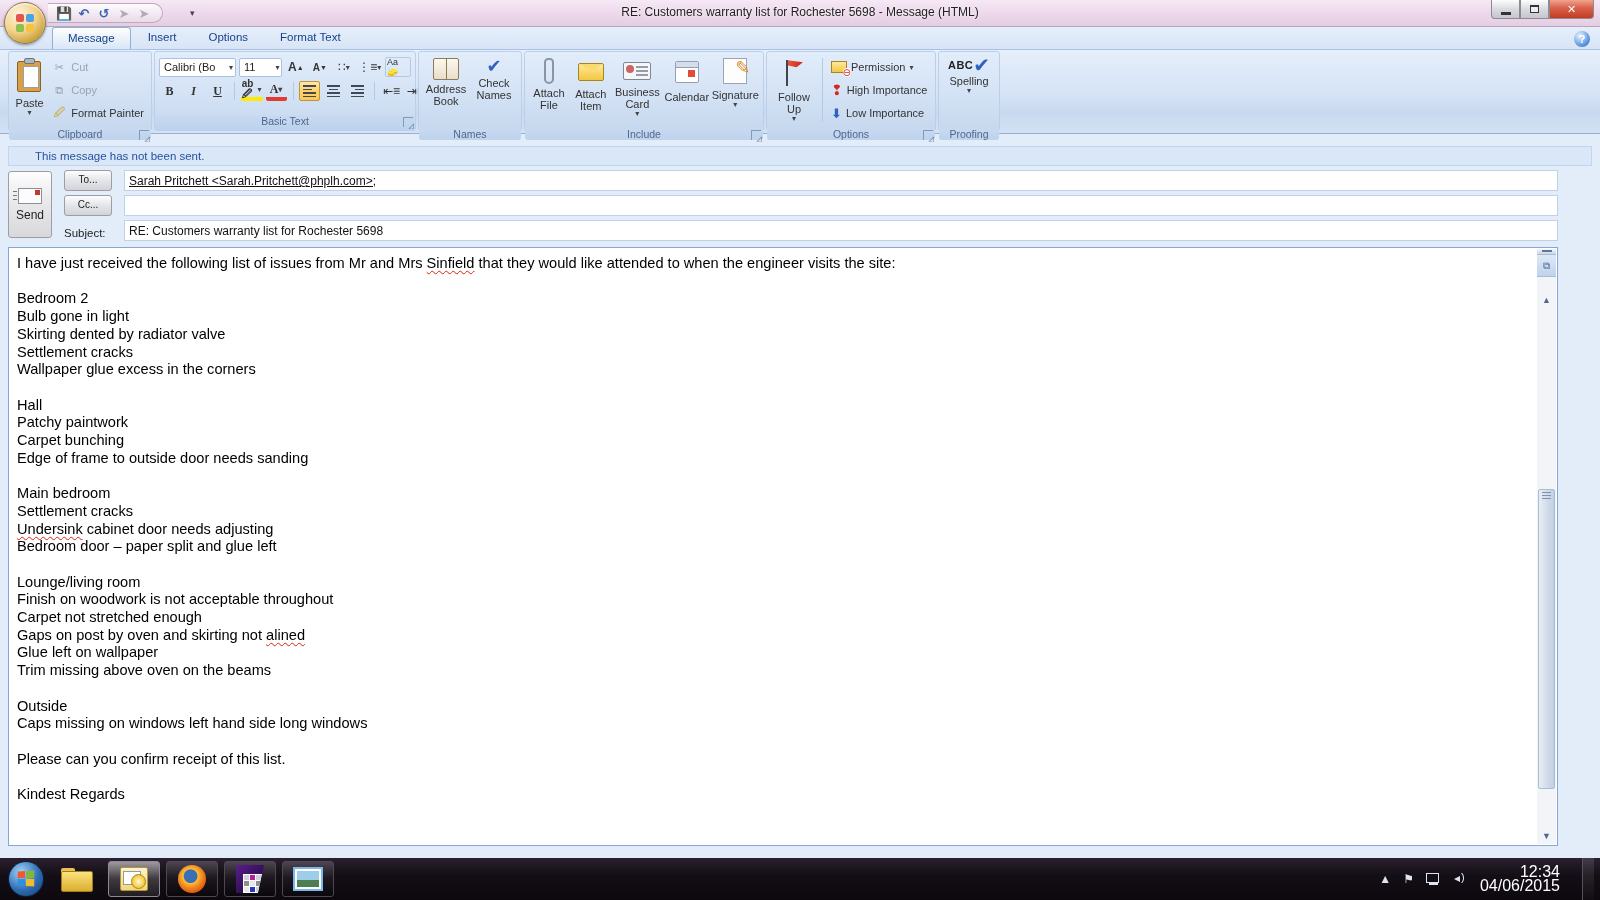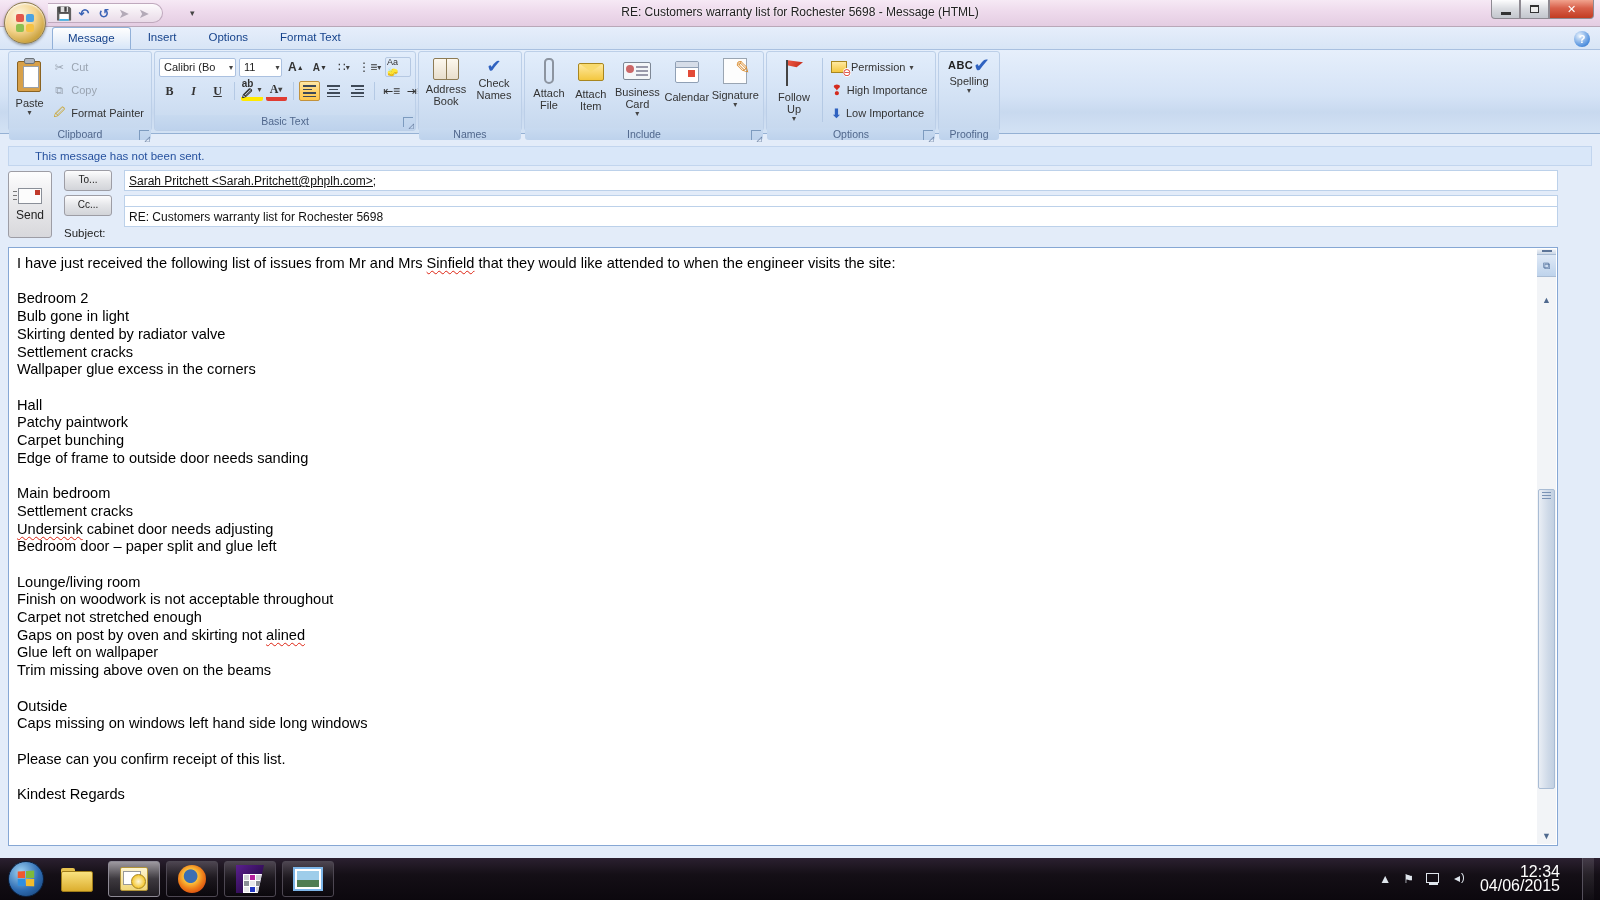--- a/index.html
+++ b/index.html
@@ -442,21 +442,21 @@
 
   <div id="send-btn">
     <span class="send-env"></span>
     <span>Send</span>
   </div>
   <div class="addr-btn" style="top:170px;">To...</div>
   <div class="field" style="top:170px;"><span class="to-text">Sarah Pritchett &lt;Sarah.Pritchett@phplh.com&gt;;</span></div>
   <div class="addr-btn" style="top:195px;">Cc...</div>
   <div class="field" style="top:195px;"><span></span></div>
   <div id="subject-label">Subject:</div>
-  <div class="field" style="top:206px;"><span>RE: Customers warranty list for Rochester 5698</span></div>
+  <div class="field" style="top:220px;"><span>RE: Customers warranty list for Rochester 5698</span></div>
 
   <div id="bodyarea">
     <div id="body-text">I have just received the following list of issues from Mr and Mrs <span class="squiggle">Sinfield</span> that they would like attended to when the engineer visits the site:
 
 Bedroom 2
 Bulb gone in light
 Skirting dented by radiator valve
 Settlement cracks
 Wallpaper glue excess in the corners
 

